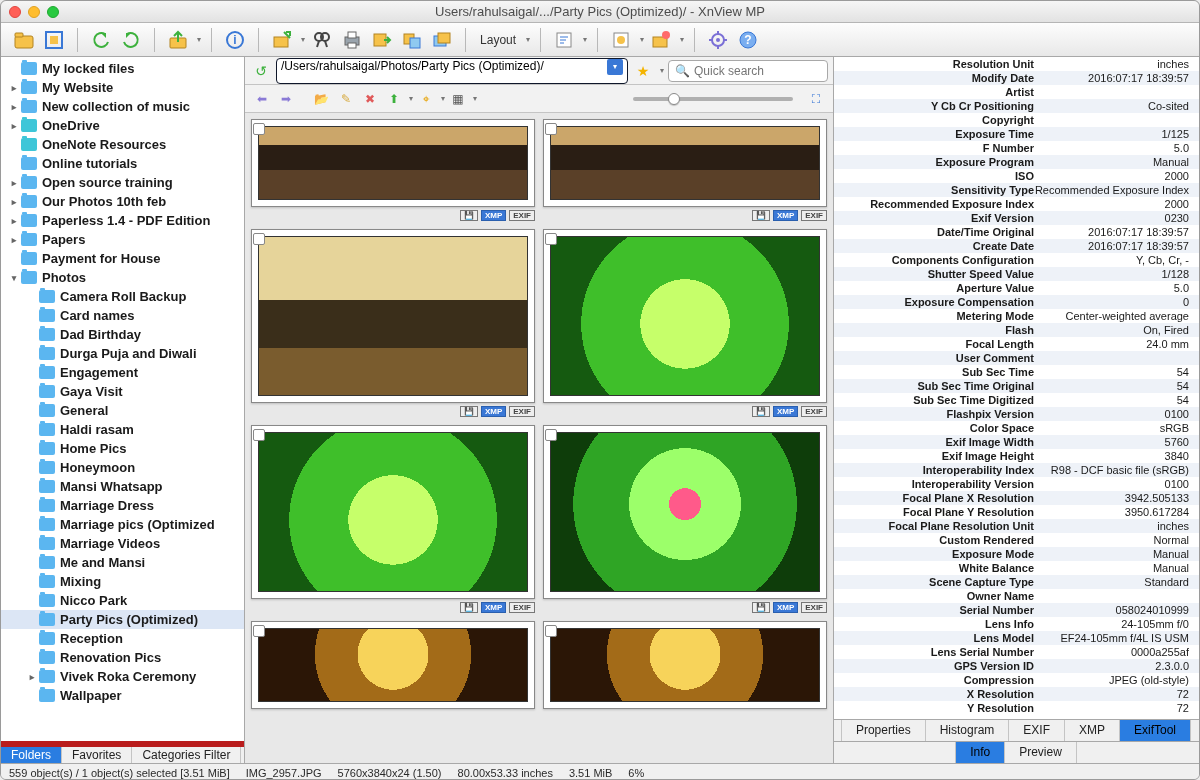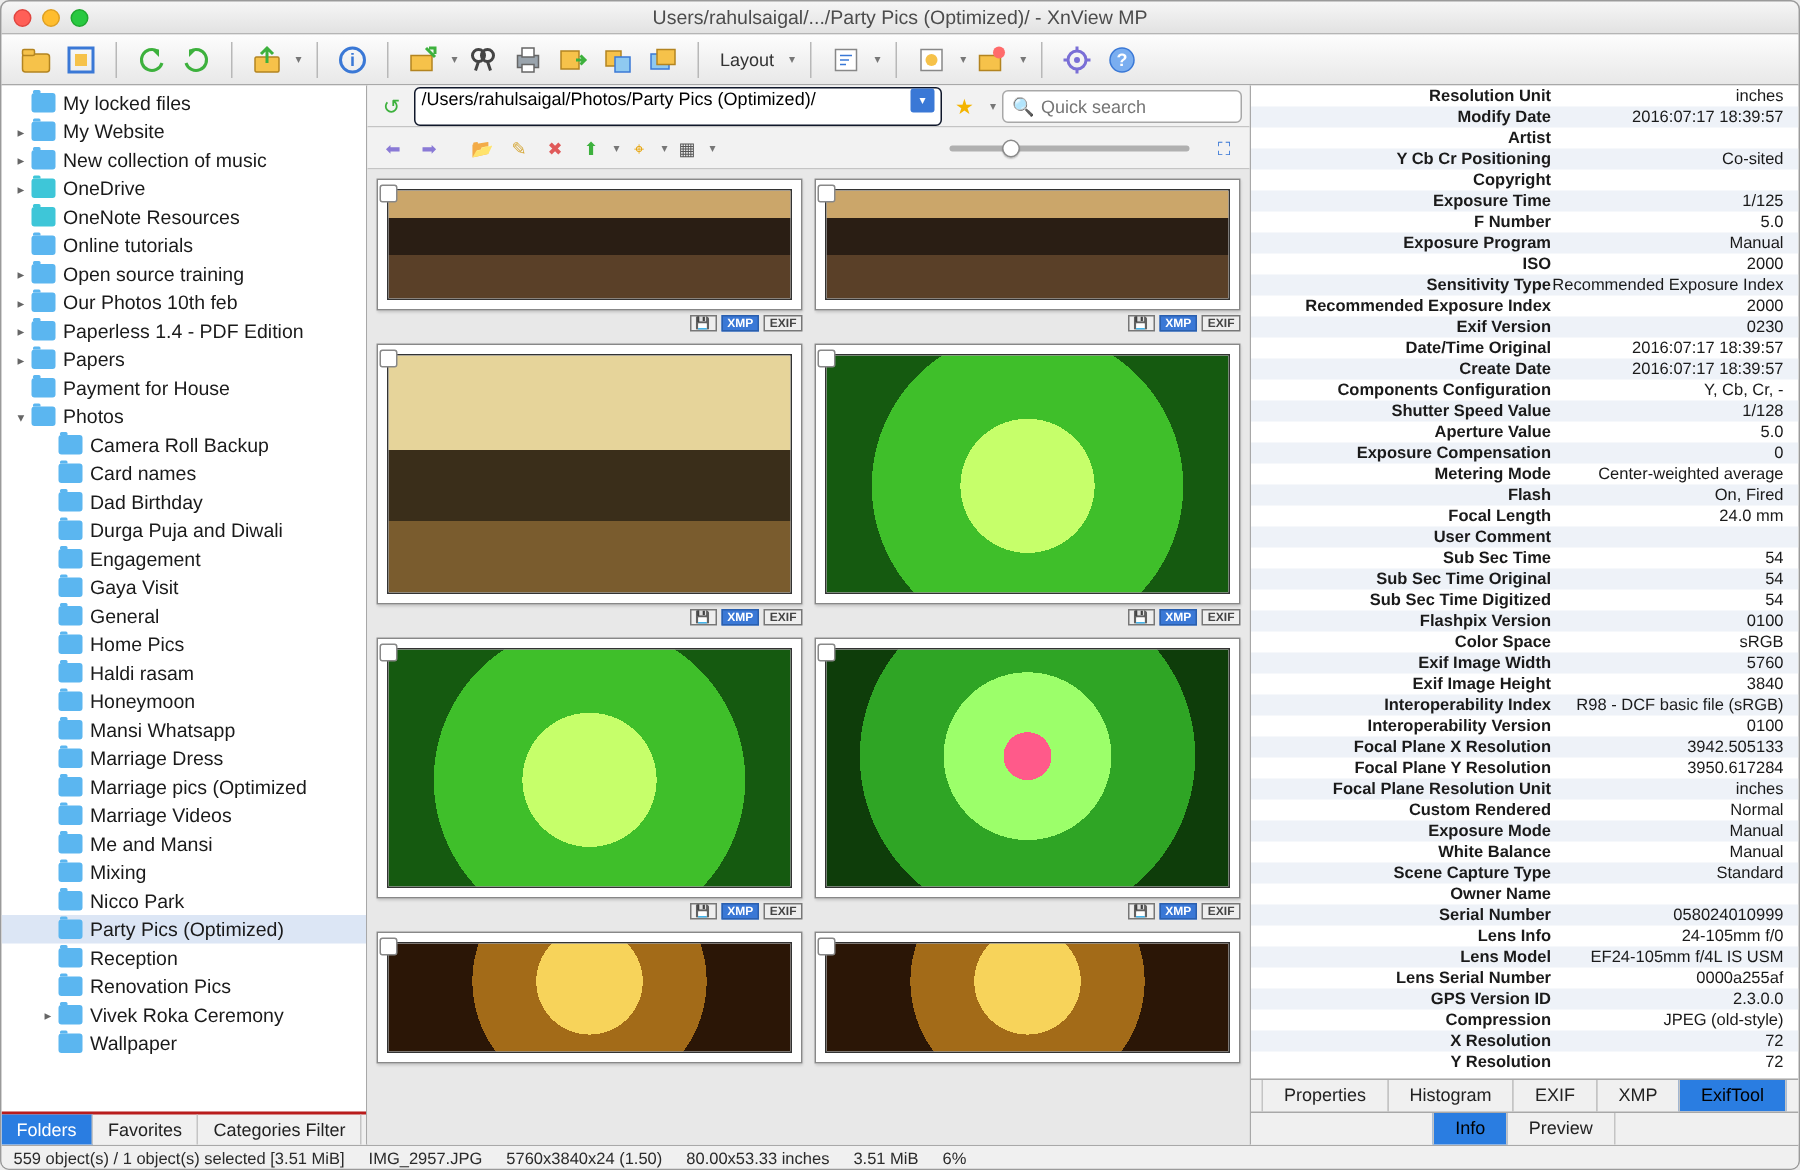--- a/index.html
+++ b/index.html
@@ -20,32 +20,32 @@
   .tool-sep { width:1px; height:24px; background:#b8b8b8; margin: 0 6px;}
   .tool-label { font-size:12px; color:#333; padding: 0 4px; cursor:pointer;}
   .drop-arrow { font-size:8px; color:#777; margin-left:2px;}
   svg { display:block; }
 
   
   .content { display:flex; height: calc(780px - 22px - 34px - 18px); }
 
   
   .sidebar { width:244px; background:#fff; border-right:1px solid #a8a8a8; display:flex; flex-direction:column; }
-  .folder-tree { flex:1; overflow:auto; padding-top:2px;}
+  .folder-tree { flex:1; overflow:auto; padding-top:2px;font-weight:bold;}
   .tree-item { display:flex; align-items:center; height:19px; padding-left:6px; cursor:pointer; white-space:nowrap;}
   .tree-item.selected { background:#dce6f5;}
   .tree-toggle { width:14px; text-align:center; color:#666; font-size:9px;}
   .tree-indent { display:inline-block; }
   .folder-icon { width:16px; height:13px; margin-right:5px; border-radius:2px; position:relative;}
   .folder-icon::before { content:''; position:absolute; top:-2px; left:1px; width:5px; height:2px; border-radius:1px 1px 0 0; background:inherit;}
   .folder-icon.blue { background:#5bb6f0;}
   .folder-icon.cyan { background:#3ec6d8;}
   .tree-label { font-size:13px; color:#1a1a1a;}
 
-  .sidebar-tabs { height:22px; display:flex; border-top:2px solid #b91c1c; background:#f0f0f0;}
+  .sidebar-tabs { height:22px; display:flex; border-top:6px solid #b91c1c; background:#f0f0f0;}
   .sidebar-tab { padding:3px 10px; font-size:12px; border-right:1px solid #c4c4c4; cursor:pointer; display:flex; align-items:center;}
   .sidebar-tab.active { background:#2a7de1; color:#fff;}
 
   
   .center { flex:1; display:flex; flex-direction:column; background:#fff; border-right:1px solid #a8a8a8; min-width:0;}
   .pathbar { height:28px; border-bottom:1px solid #c4c4c4; padding:3px 5px; display:flex; align-items:center; gap:4px; background:#f2f2f2;}
   .path-input-wrap { flex:1; display:flex; align-items:flex-start; background:#fff; border:1px solid #0f172a; border-radius:4px; height:26px; padding:0 4px;}
   .path-input { flex:1; border:none; outline:none; font-size:12px; background:transparent;}
   .combo-arrow { width:16px; height:16px; background:#3a78d6; border-radius:2px; display:flex; align-items:center; justify-content:center; color:#fff; font-size:8px;}
   .search-input-wrap { width:160px; display:flex; align-items:center; background:#fff; border:1px solid #a8a8a8; border-radius:4px; height:22px; padding:0 6px; color:#888;}
@@ -355,27 +355,27 @@
         <div class="tree-item">
           <span class="tree-indent" style="width:18px"></span>
           <span class="tree-toggle"></span>
           <span class="folder-icon blue"></span>
           <span class="tree-label">General</span>
         </div>
         <div class="tree-item">
           <span class="tree-indent" style="width:18px"></span>
           <span class="tree-toggle"></span>
           <span class="folder-icon blue"></span>
+          <span class="tree-label">Haldi rasam</span>
+        </div>
+        <div class="tree-item">
+          <span class="tree-indent" style="width:18px"></span>
+          <span class="tree-toggle"></span>
+          <span class="folder-icon blue"></span>
           <span class="tree-label">Home Pics</span>
-        </div>
-        <div class="tree-item">
-          <span class="tree-indent" style="width:18px"></span>
-          <span class="tree-toggle"></span>
-          <span class="folder-icon blue"></span>
-          <span class="tree-label">Haldi rasam</span>
         </div>
         <div class="tree-item">
           <span class="tree-indent" style="width:18px"></span>
           <span class="tree-toggle"></span>
           <span class="folder-icon blue"></span>
           <span class="tree-label">Honeymoon</span>
         </div>
         <div class="tree-item">
           <span class="tree-indent" style="width:18px"></span>
           <span class="tree-toggle"></span>

